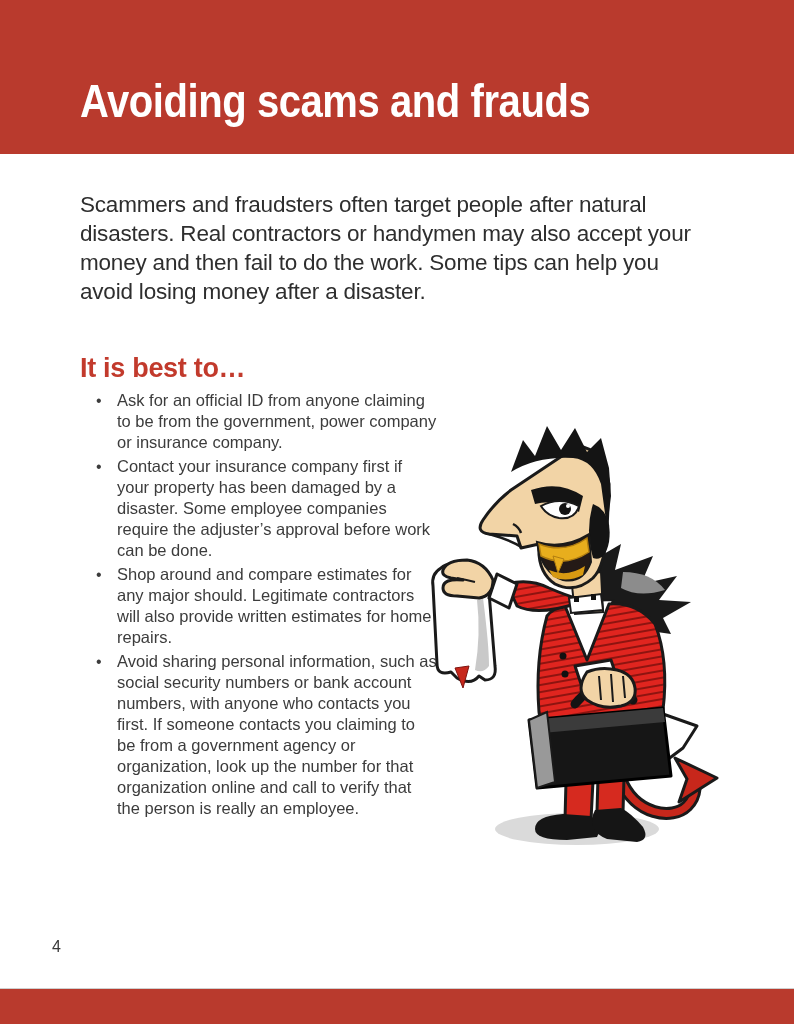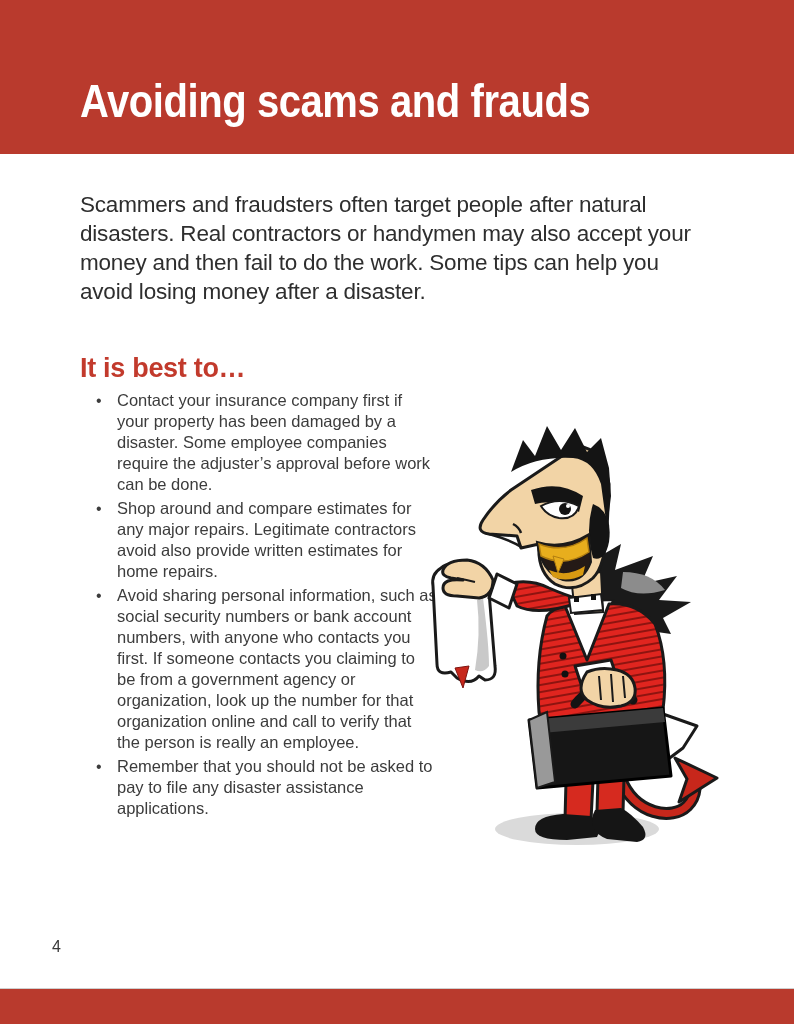--- a/index.html
+++ b/index.html
@@ -64,28 +64,28 @@
   <header class="band top">
     <h1 class="page-title">Avoiding scams and frauds</h1>
   </header>
 
   <p class="intro">Scammers and fraudsters often target people after natural disasters. Real contractors or handymen may also accept your money and then fail to do the work. Some tips can help you avoid losing money after a disaster.</p>
 
   <h2 class="section-heading">It is best to…</h2>
 
   <ul class="tips">
 
+      <li><span>Ask for an official ID from anyone claiming to be from the government, power company or insurance company.</span></li>
 
       <li><span>Contact your insurance company first if your property has been damaged by a disaster. Some employee companies require the adjuster’s approval before work can be done.</span></li>
 
-      <li><span>Shop around and compare estimates for any major repairs. Legitimate contractors avoid also provide written estimates for home repairs.</span></li>
+      <li><span>Shop around and compare estimates for any major should. Legitimate contractors will also provide written estimates for home repairs.</span></li>
 
       <li><span>Avoid sharing personal information, such as social security numbers or bank account numbers, with anyone who contacts you first. If someone contacts you claiming to be from a government agency or organization, look up the number for that organization online and call to verify that the person is really an employee.</span></li>
 
-      <li><span>Remember that you should not be asked to pay to file any disaster assistance applications.</span></li>
     </ul>
 
   <figure class="illustration">
     <svg viewBox="0 0 305 490" xmlns="http://www.w3.org/2000/svg">
       <defs>
         <pattern id="pin" width="7" height="7" patternUnits="userSpaceOnUse" patternTransform="rotate(80)">
           <rect width="7" height="7" fill="var(--suit-red,#E0251F)"></rect>
           <rect width="2" height="7" fill="var(--suit-stripe,#8E1410)"></rect>
         </pattern>
       </defs>

